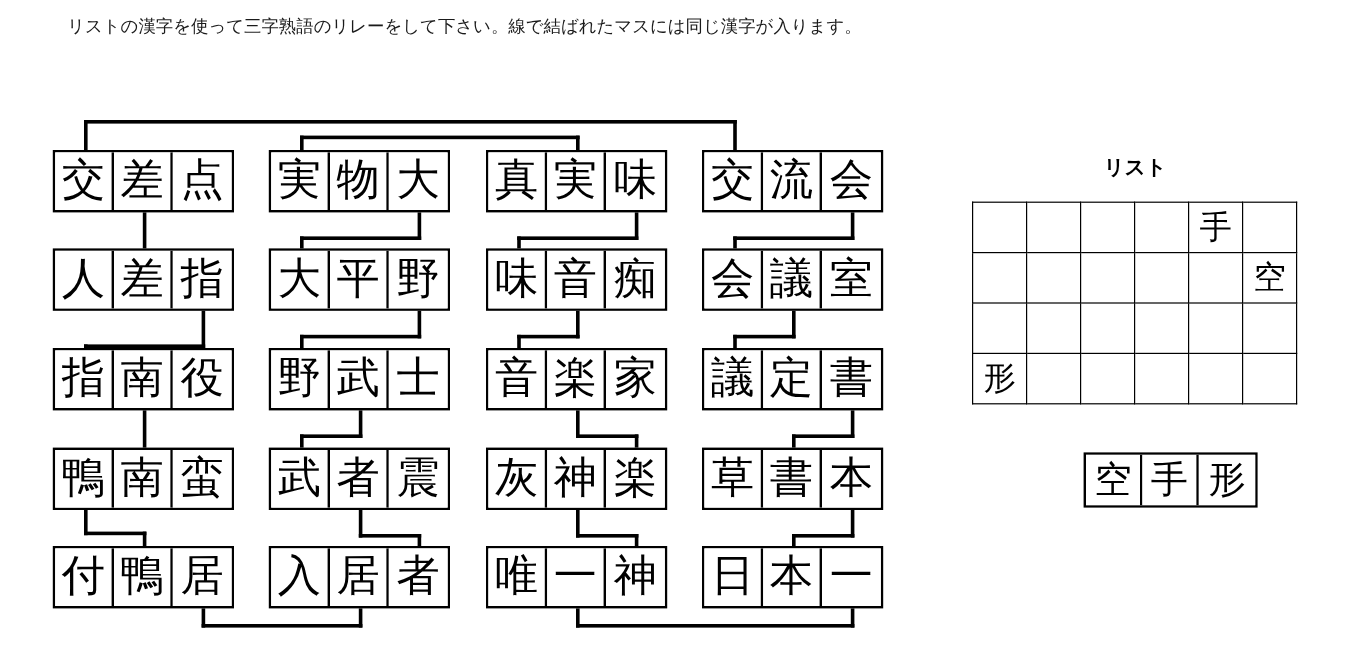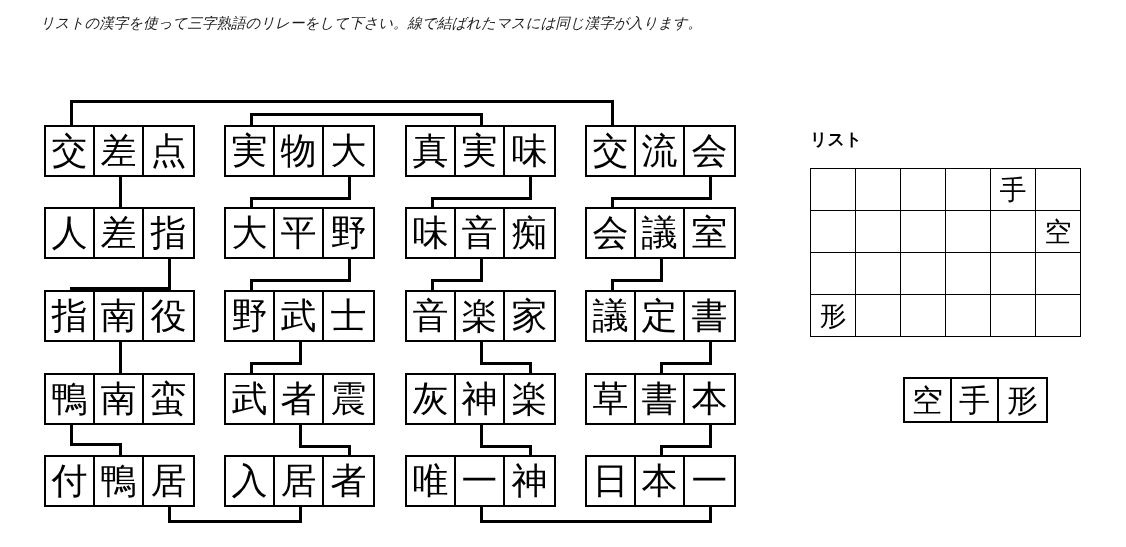--- a/index.html
+++ b/index.html
@@ -22,21 +22,21 @@
     left: 40px;
     top: 8px;
     width: 1040px;
   }
   .instr-line {
     font-size: 14.5px;
     line-height: 1.0;
     color: #1a1a1a;
     white-space: nowrap;
   }
-  .instr-line.first { margin-top: 8px; margin-left: 0px; font-style: italic; }
+  .instr-line.first { margin-top: 8px; margin-left: 16px; }
   .instr-line.second { margin-top: 26px; margin-left: 8px; }
 
   
   #puzzle {
     position: absolute;
     left: 0;
     top: 0;
     width: 1126px;
     height: 547px;
   }
@@ -73,21 +73,21 @@
   }
   .seg.h { height: 3px; }
   .seg.v { width: 3px; }
 
   
   .list-title {
     position: absolute;
     left: 810px;
     top: 128px;
     width: 272px;
-    text-align: left;
+    text-align: center;
     font-size: 17px;
     font-weight: 700;
     color: #000;
   }
   .list-grid {
     position: absolute;
     left: 810px;
     top: 168px;
     border: 1.5px solid #000;
     border-collapse: collapse;

